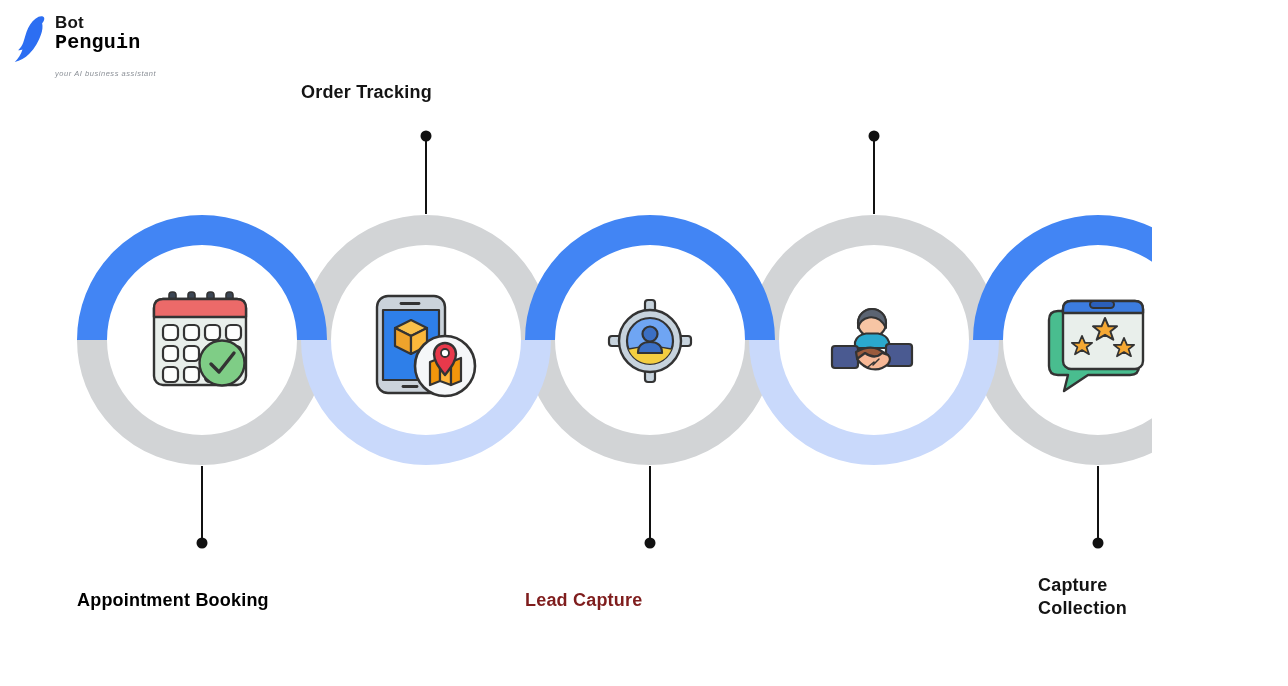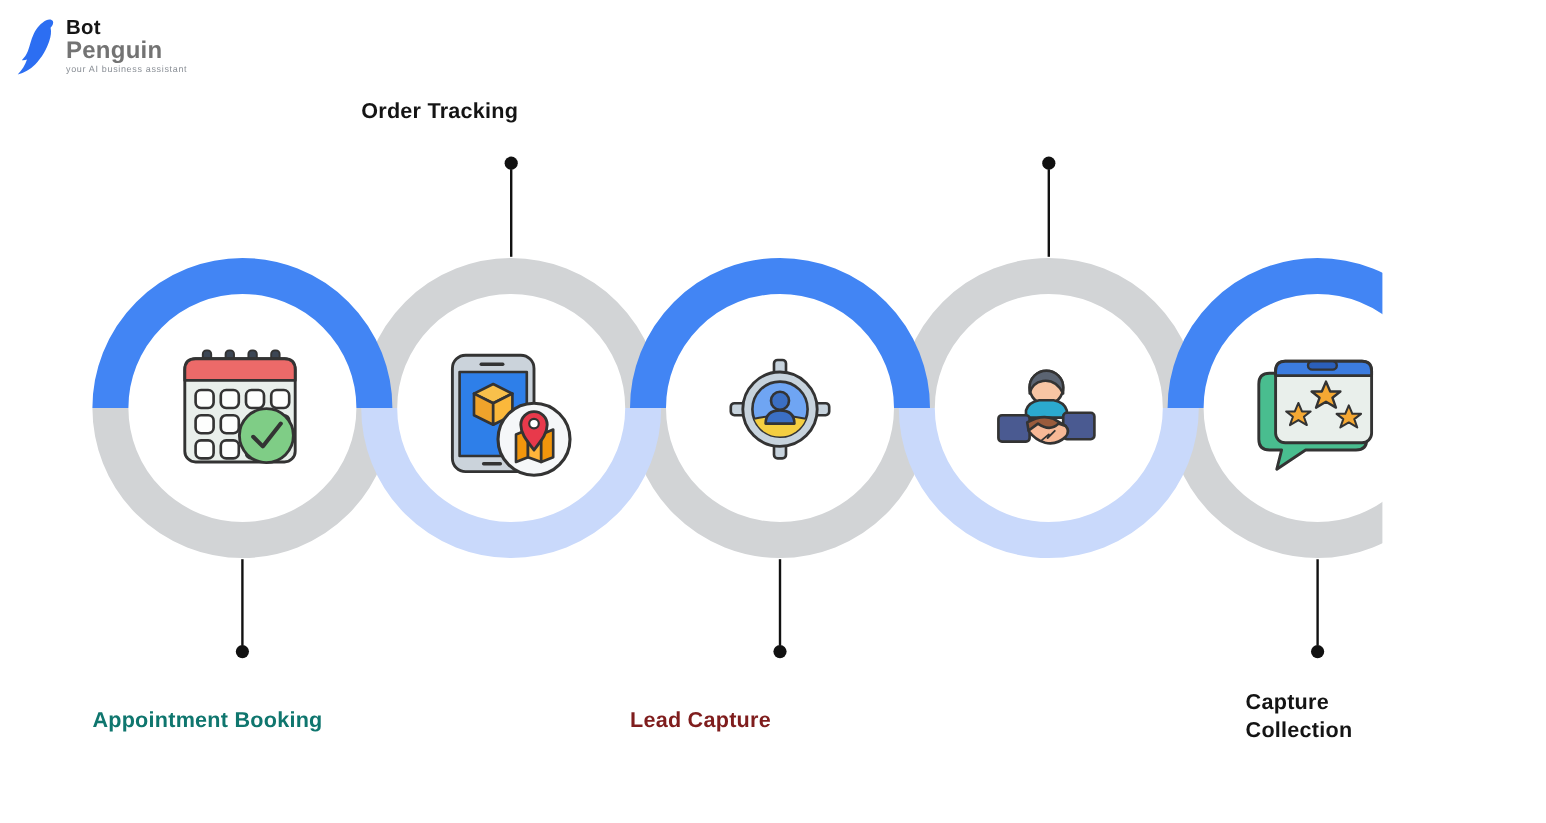--- a/index.html
+++ b/index.html
@@ -17,34 +17,34 @@
     font-size:18px;
     letter-spacing:.2px;
     line-height:22px;
   }
   .step-label.two-line{line-height:23px;}
   
   .logo{position:absolute;left:14px;top:14px;display:flex;gap:7px;align-items:flex-start;}
   .logo-text{display:flex;flex-direction:column;}
   .logo-bot{font-weight:bold;font-size:17px;line-height:18px;color:#151515;letter-spacing:.2px;}
   .logo-penguin{font-weight:bold;font-size:20px;line-height:21px;letter-spacing:.2px;}
-  .logo-tagline{font-size:7.5px;color:#8a8f96;letter-spacing:.55px;margin-top:0;white-space:nowrap;}
+  .logo-tagline{font-style:italic;font-size:7.5px;color:#8a8f96;letter-spacing:.55px;margin-top:16px;white-space:nowrap;}
 </style>
 </head>
 <body>
 
 <div class="canvas">
 
   <div class="logo">
     <svg width="34" height="50" viewBox="0 0 36 50">
       <path d="M26,1.5 C28.5,0.3 31,0.8 31.8,2.2 C32.6,3.6 31.8,6.2 29.8,8.2 C30.6,11.5 30.2,15.5 28.6,20.2 C26.4,26.8 22.4,34.4 16.2,40.6 C11.8,45 6.4,48.2 0.8,49.4 C4.6,45.6 7.4,41.2 9,36.2 C7.6,36.8 6,37 4.4,36.8 C6.8,34.6 8.6,32 9.8,28.8 C11.6,24 12.4,18.6 15,13.4 C17.6,8.2 21.4,3.8 26,1.5 Z" fill="#2C6EF2"></path>
     </svg>
     <div class="logo-text">
       <span class="logo-bot">Bot</span>
-      <span class="logo-penguin" style="color: #737373;">Penguin</span>
+      <span class="logo-penguin" style="color: #000000; font-family: Liberation Mono, monospace;">Penguin</span>
       <span class="logo-tagline">your AI business assistant</span>
     </div>
   </div>
 
   <svg class="diagram-svg" width="1288" height="686" viewBox="0 0 1288 686">
 
     <g fill="none" stroke-width="30" stroke-linecap="butt">
 
       <path d="M316,340 A110,110 0 0 1 536,340" stroke="#D2D4D6"></path>
       <path d="M764,340 A110,110 0 0 1 984,340" stroke="#D2D4D6"></path>
@@ -148,18 +148,18 @@
       <path d="M-35,-30 L-35,-34 Q-35,-42 -27,-42 L37,-42 Q45,-42 45,-34 L45,-30 Z" fill="#3C7CDF"></path>
       <rect x="-8" y="-42" width="24" height="7" rx="3.5" fill="#2B5FBA" stroke-width="2"></rect>
       <g fill="#F5A833" stroke-width="2">
         <path transform="translate(7,-13)" d="M0,-12 L3.5,-3.7 L12,-3.7 L5.4,1.5 L8.3,9.7 L0,4.8 L-8.3,9.7 L-5.4,1.5 L-12,-3.7 L-3.5,-3.7 Z"></path>
         <path transform="translate(-16,3) scale(0.85)" d="M0,-12 L3.5,-3.7 L12,-3.7 L5.4,1.5 L8.3,9.7 L0,4.8 L-8.3,9.7 L-5.4,1.5 L-12,-3.7 L-3.5,-3.7 Z"></path>
         <path transform="translate(26,5) scale(0.85)" d="M0,-12 L3.5,-3.7 L12,-3.7 L5.4,1.5 L8.3,9.7 L0,4.8 L-8.3,9.7 L-5.4,1.5 L-12,-3.7 L-3.5,-3.7 Z"></path>
       </g>
     </g>
   </svg>
 
-  <div class="step-label" style="left: 77px; top: 589px; width: 250px; color: #0f766e;">Appointment Booking</div>
+  <div class="step-label" style="left: 77px; top: 589px; width: 250px; color: #000000;">Appointment Booking</div>
   <div class="step-label" style="left: 301px; top: 81px; width: 250px; color: rgb(20, 20, 20);">Order Tracking</div>
   <div class="step-label" style="left: 525px; top: 589px; width: 250px; color: #7f1d1d;">Lead Capture</div>
   <div class="step-label two-line" style="left: 1038px; top: 574px; width: 120px; color: rgb(20, 20, 20);">Capture Collection</div>
 
 </div>
 
 </body></html>

